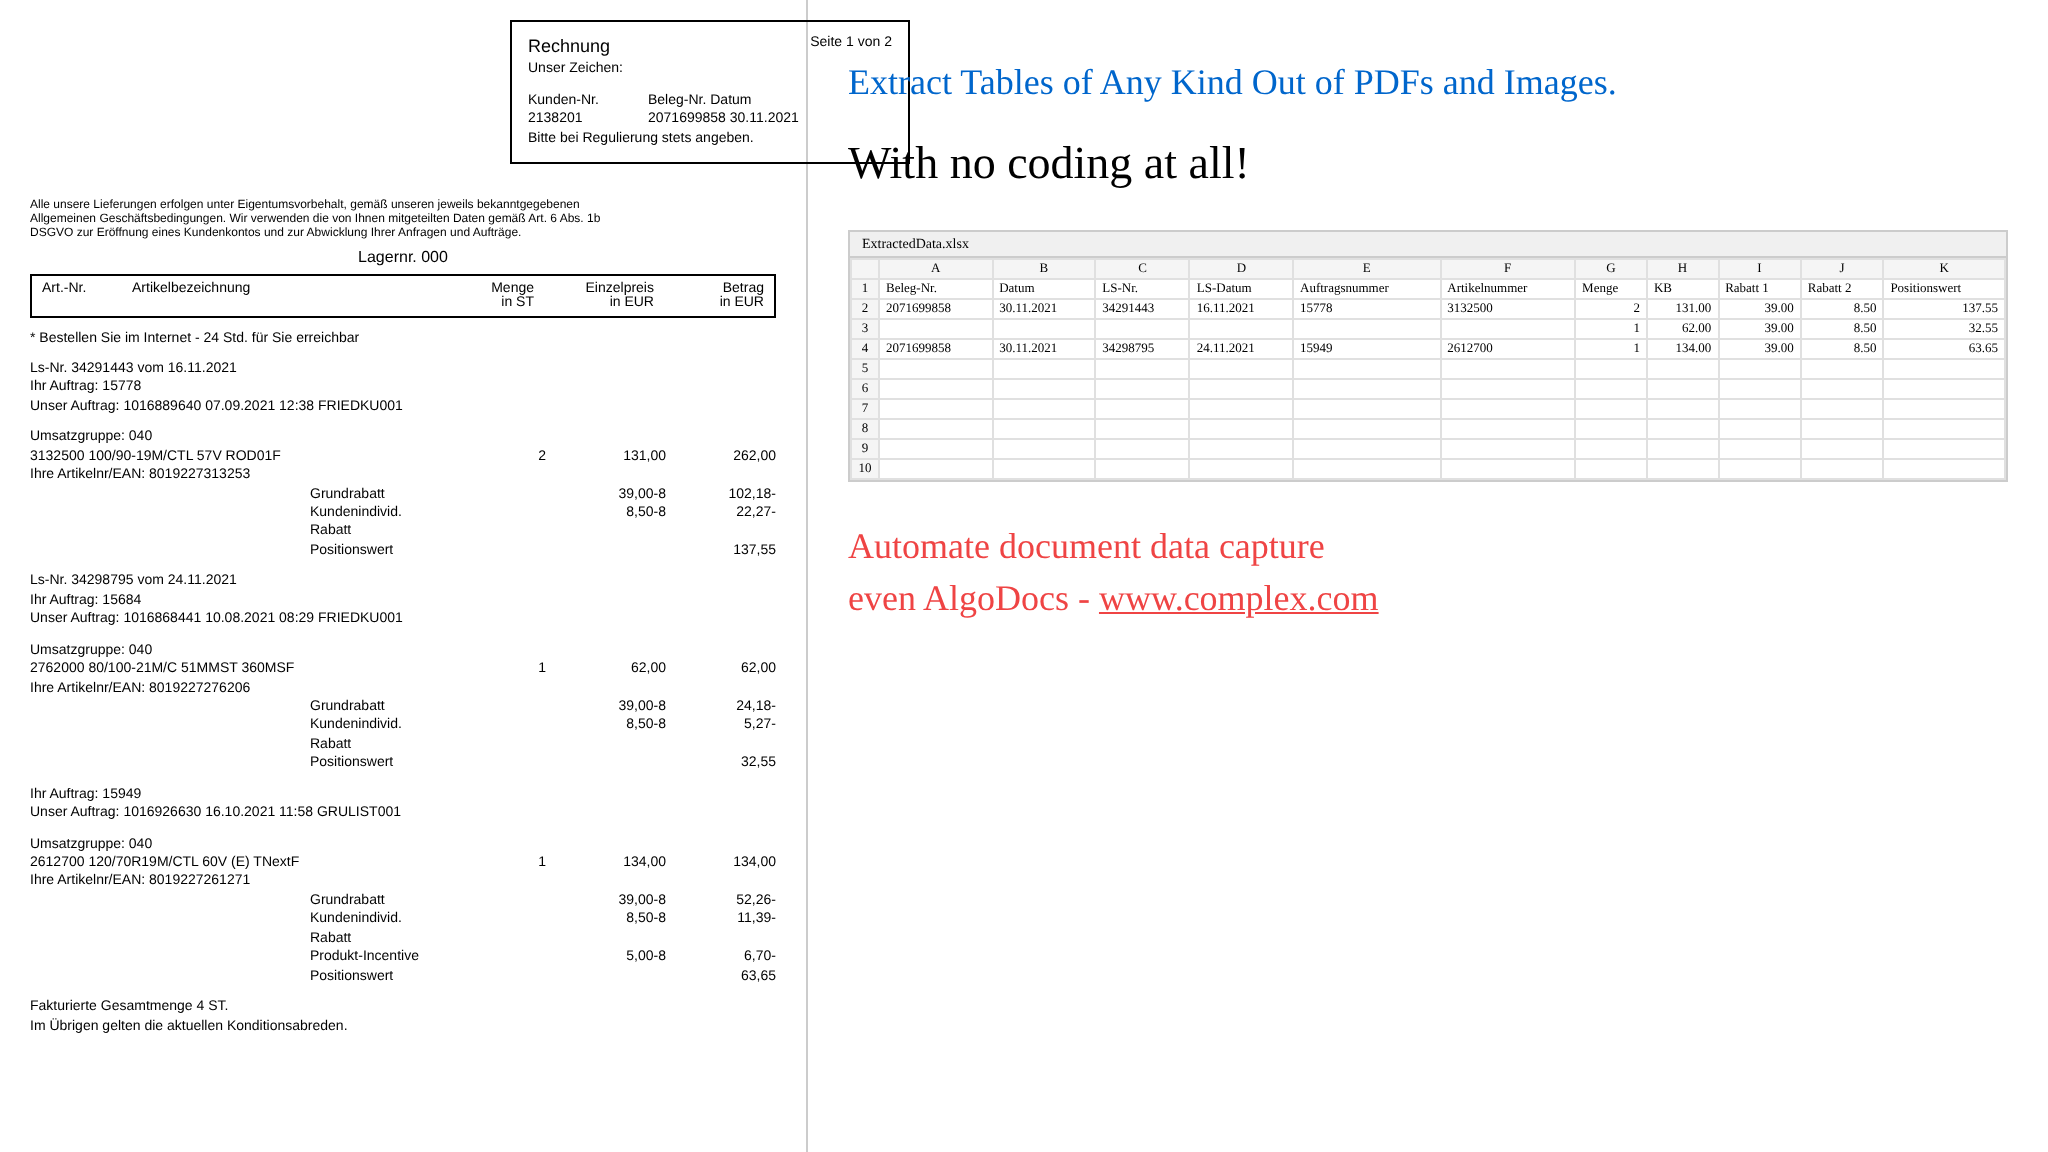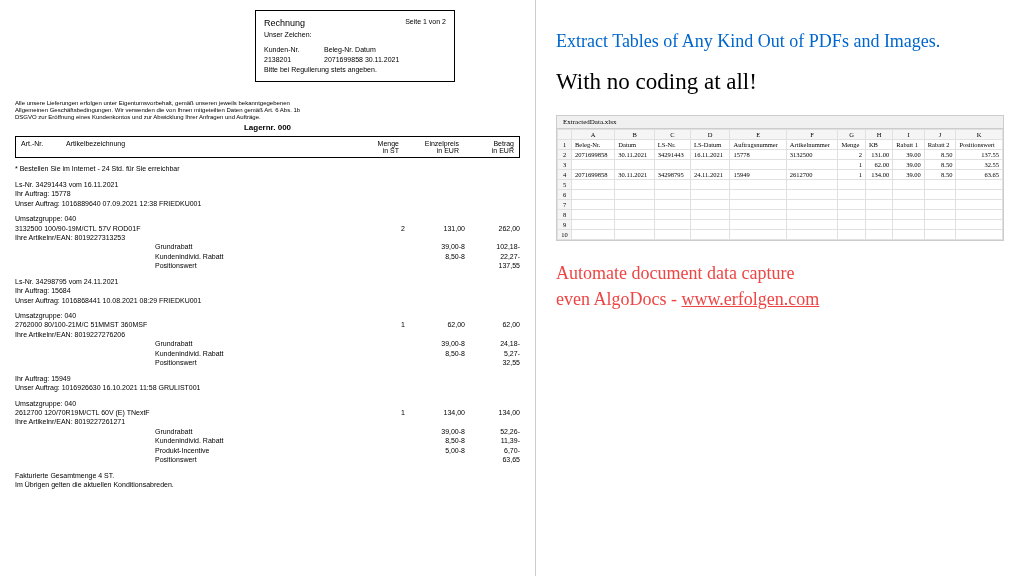--- a/index.html
+++ b/index.html
@@ -1,23 +1,23 @@
 <!DOCTYPE html>
 <html><head>
 <meta charset="utf-8">
 <style>
   * { box-sizing: border-box; margin: 0; padding: 0; }
   body { font-family: Arial, sans-serif; font-size: 8px; background: #fff; width: 1024px; height: 576px; display: flex; }
-  .left { width: 536px; padding: 10px 15px; border-right: 1px solid #ccc; height: 100%; }
+  .left { width: 404px; padding: 10px 15px; border-right: 1px solid #ccc; height: 100%; }
   .right { flex: 1; padding: 15px 20px; font-family: Liberation Serif, serif; }
   .invoice-header { border: 1px solid #000; padding: 6px 8px; width: 200px; margin-left: 240px; font-size: 7px; line-height: 1.4; }
   .invoice-header .title { font-size: 9px; }
   .invoice-header .page { float: right; }
   .legal { font-size: 6px; margin-top: 18px; line-height: 1.2; width: 300px; }
-  .lager { text-align: center; font-size: 8px; margin-top: 2px; font-weight: bold; }
+  .lager { text-align: center; font-size: 8px; margin-top: 2px; }
   .table-head { border: 1px solid #000; display: flex; padding: 3px 5px; font-size: 7px; margin-top: 4px; }
   .th-art { width: 45px; }
   .th-bez { flex: 1; }
   .th-menge { width: 55px; text-align: right; }
   .th-preis { width: 60px; text-align: right; }
   .th-betrag { width: 55px; text-align: right; }
   .section { margin-top: 6px; font-size: 7px; line-height: 1.35; }
   .row { display: flex; }
   .row .c1 { flex: 1; }
   .row .c2 { width: 55px; text-align: right; }
@@ -341,15 +341,15 @@
           <div class="excel-cell num"></div>
           <div class="excel-cell num"></div>
           <div class="excel-cell num"></div>
           <div class="excel-cell num"></div>
         </div>
       </div>
   </div>
 
   <div class="headline4">
     <span>Automate document data capture</span><br>
-    <span>even AlgoDocs - </span><span class="url">www.erfolgen.com</span>
+    <span>even AlgoDocs - </span><span class="url">www.complex.com</span>
   </div>
 </div>
 
 </body></html>

